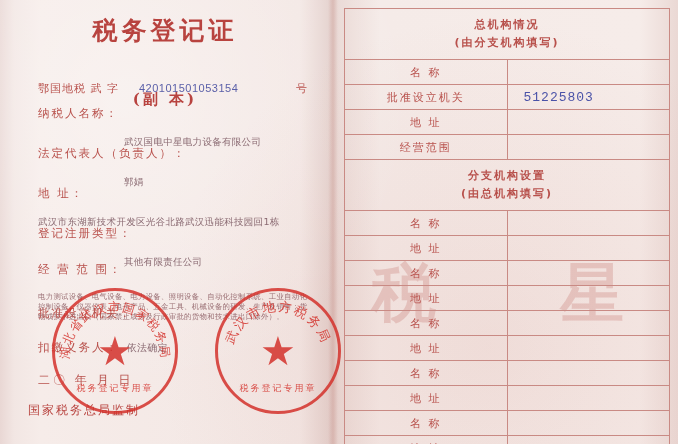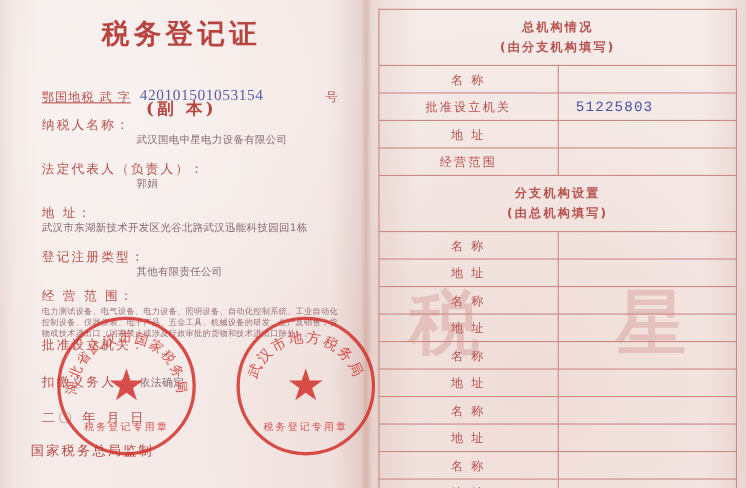--- a/index.html
+++ b/index.html
@@ -40,37 +40,37 @@
   }
   .doc-sub{
     position:absolute;left:0;right:0;top:50px;text-align:center;
     font-family:"DejaVu Serif","Liberation Serif",serif;
     font-size:15px;font-weight:bold;letter-spacing:3px;color:#b8433f;margin-top:40px;
   }
   .numline{
     position:absolute;left:38px;top:78px;width:270px;height:20px;
     font-size:11px;color:#b8514c;display:flex;align-items:center;
   }
-  .numline .pre{letter-spacing:1px;text-decoration:underline;}
+  .numline .pre{letter-spacing:1px;}
   .numline .code{
-    font-family:Liberation Serif, serif;
-    font-size:14px;color:#5a5fa8;margin-left:8px;letter-spacing:.5px;
+    font-family:Liberation Sans, sans-serif;
+    font-size:11px;color:#5a5fa8;margin-left:20px;letter-spacing:.5px;
   }
   .numline .suf{margin-left:auto;letter-spacing:1px;}
 
   .field{
     position:absolute;left:38px;width:272px;
     font-size:11.5px;line-height:14px;
   }
   .field .lbl{
     display:inline-block;
     letter-spacing:2px;color:#b8514c;white-space:nowrap;
   }
   .field .val{
-    display:block;margin-top:2px;margin-left:86px;
+    display:block;margin-top:16px;margin-left:86px;
     font-size:9.5px;color:#8a6a72;letter-spacing:.3px;line-height:12px;
   }
   .field.inline .val{display:inline-block;margin-top:0;margin-left:6px;vertical-align:baseline;}
 
   .multi .val{font-size:7.4px;line-height:10px;color:#9a6f74;}
 
   .bottomline{
     position:absolute;left:38px;top:372px;font-size:12px;letter-spacing:3px;color:#b8514c;
   }
   .footer-note{

